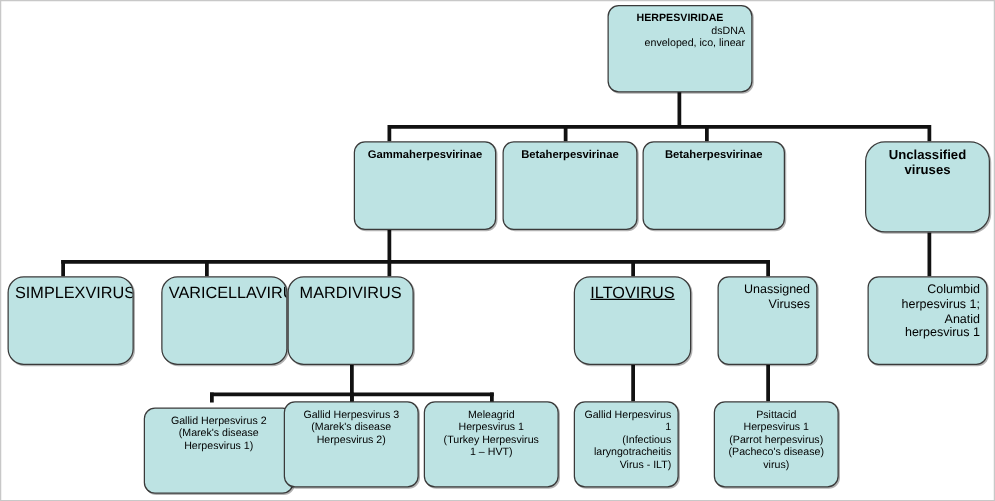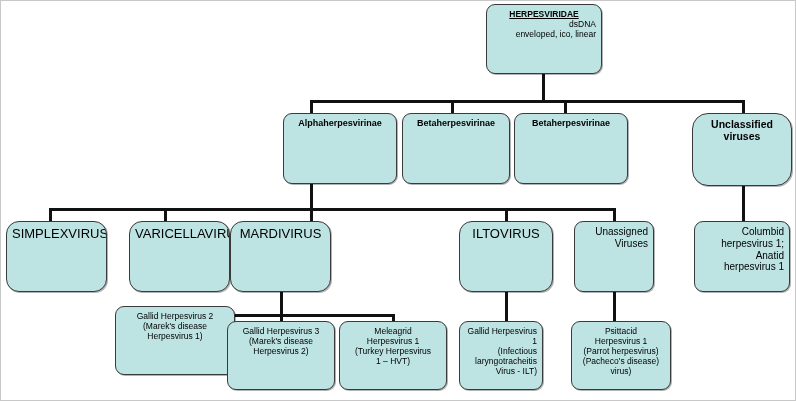--- a/index.html
+++ b/index.html
@@ -83,27 +83,27 @@
   <div class="ln hln" style="left:167px; top:313px; width:227px;"></div>
   <div class="ln vln" style="left:167px; top:313px; height:8px;"></div>
   <div class="ln vln" style="left:279px; top:313px; height:8px;"></div>
   <div class="ln vln" style="left:391px; top:313px; height:8px;"></div>
 
   <div class="ln vln" style="left:504px; top:291px; height:29px;"></div>
 
   <div class="ln vln" style="left:612px; top:291px; height:29px;"></div>
 
   <div class="node lft fs-root" style="left:485px; top:3px; width:116px; height:70px;">
-    <span class="txt" style="text-align:center; font-weight:bold; display:block;text-decoration:underline;">HERPESVIRIDAE</span>
+    <span class="txt" style="text-align:center; font-weight:bold; display:block;">HERPESVIRIDAE</span>
     <span class="txt">dsDNA</span>
     <span class="txt">enveloped, ico, linear</span>
   </div>
 
   <div class="node ctr bold fs-sub" style="left:282px; top:112px; width:114px; height:71px;">
-    <span class="txt">Alphaherpesvirinae</span>
+    <span class="txt">Gammaherpesvirinae</span>
   </div>
 
   <div class="node ctr bold fs-sub" style="left:401px; top:112px; width:108px; height:71px;">
     <span class="txt">Betaherpesvirinae</span>
   </div>
 
   <div class="node ctr bold fs-sub" style="left:513px; top:112px; width:114px; height:71px;">
     <span class="txt">Betaherpesvirinae</span>
   </div>
 
@@ -117,37 +117,37 @@
   </div>
 
   <div class="node ctr fs-genus" style="left:116px; top:220px; width:101px; height:71px;margin-left:12px;">
     <span class="txt">VARICELLAVIRUS</span>
   </div>
 
   <div class="node ctr fs-genus" style="left:229px; top:220px; width:101px; height:71px;">
     <span class="txt">MARDIVIRUS</span>
   </div>
 
-  <div class="node ctr fs-genus" style="left:458px; top:220px; width:94px; height:71px;">
+  <div class="node ctr fs-genus" style="left:458px; top:220px; width:94px; height:71px;text-decoration:underline;">
     <span class="txt">ILTOVIRUS</span>
   </div>
 
   <div class="node lft fs-col" style="left:573px; top:220px; width:80px; height:71px;">
     <span class="txt">Unassigned
 Viruses</span>
   </div>
 
   <div class="node lft fs-col" style="left:693px; top:220px; width:96px; height:71px;">
     <span class="txt">Columbid
 herpesvirus 1;
 Anatid
 herpesvirus 1</span>
   </div>
 
-  <div class="node ctr fs-sp" style="left:114px; top:305px; width:120px; height:69px;">
+  <div class="node ctr fs-sp" style="left:114px; top:325px; width:120px; height:69px;">
     <span class="txt">Gallid Herpesvirus 2
 (Marek's disease
 Herpesvirus 1)</span>
   </div>
 
   <div class="node ctr fs-sp" style="left:226px; top:320px; width:108px; height:69px;">
     <span class="txt">Gallid Herpesvirus 3
 (Marek's disease
 Herpesvirus 2)</span>
   </div>

